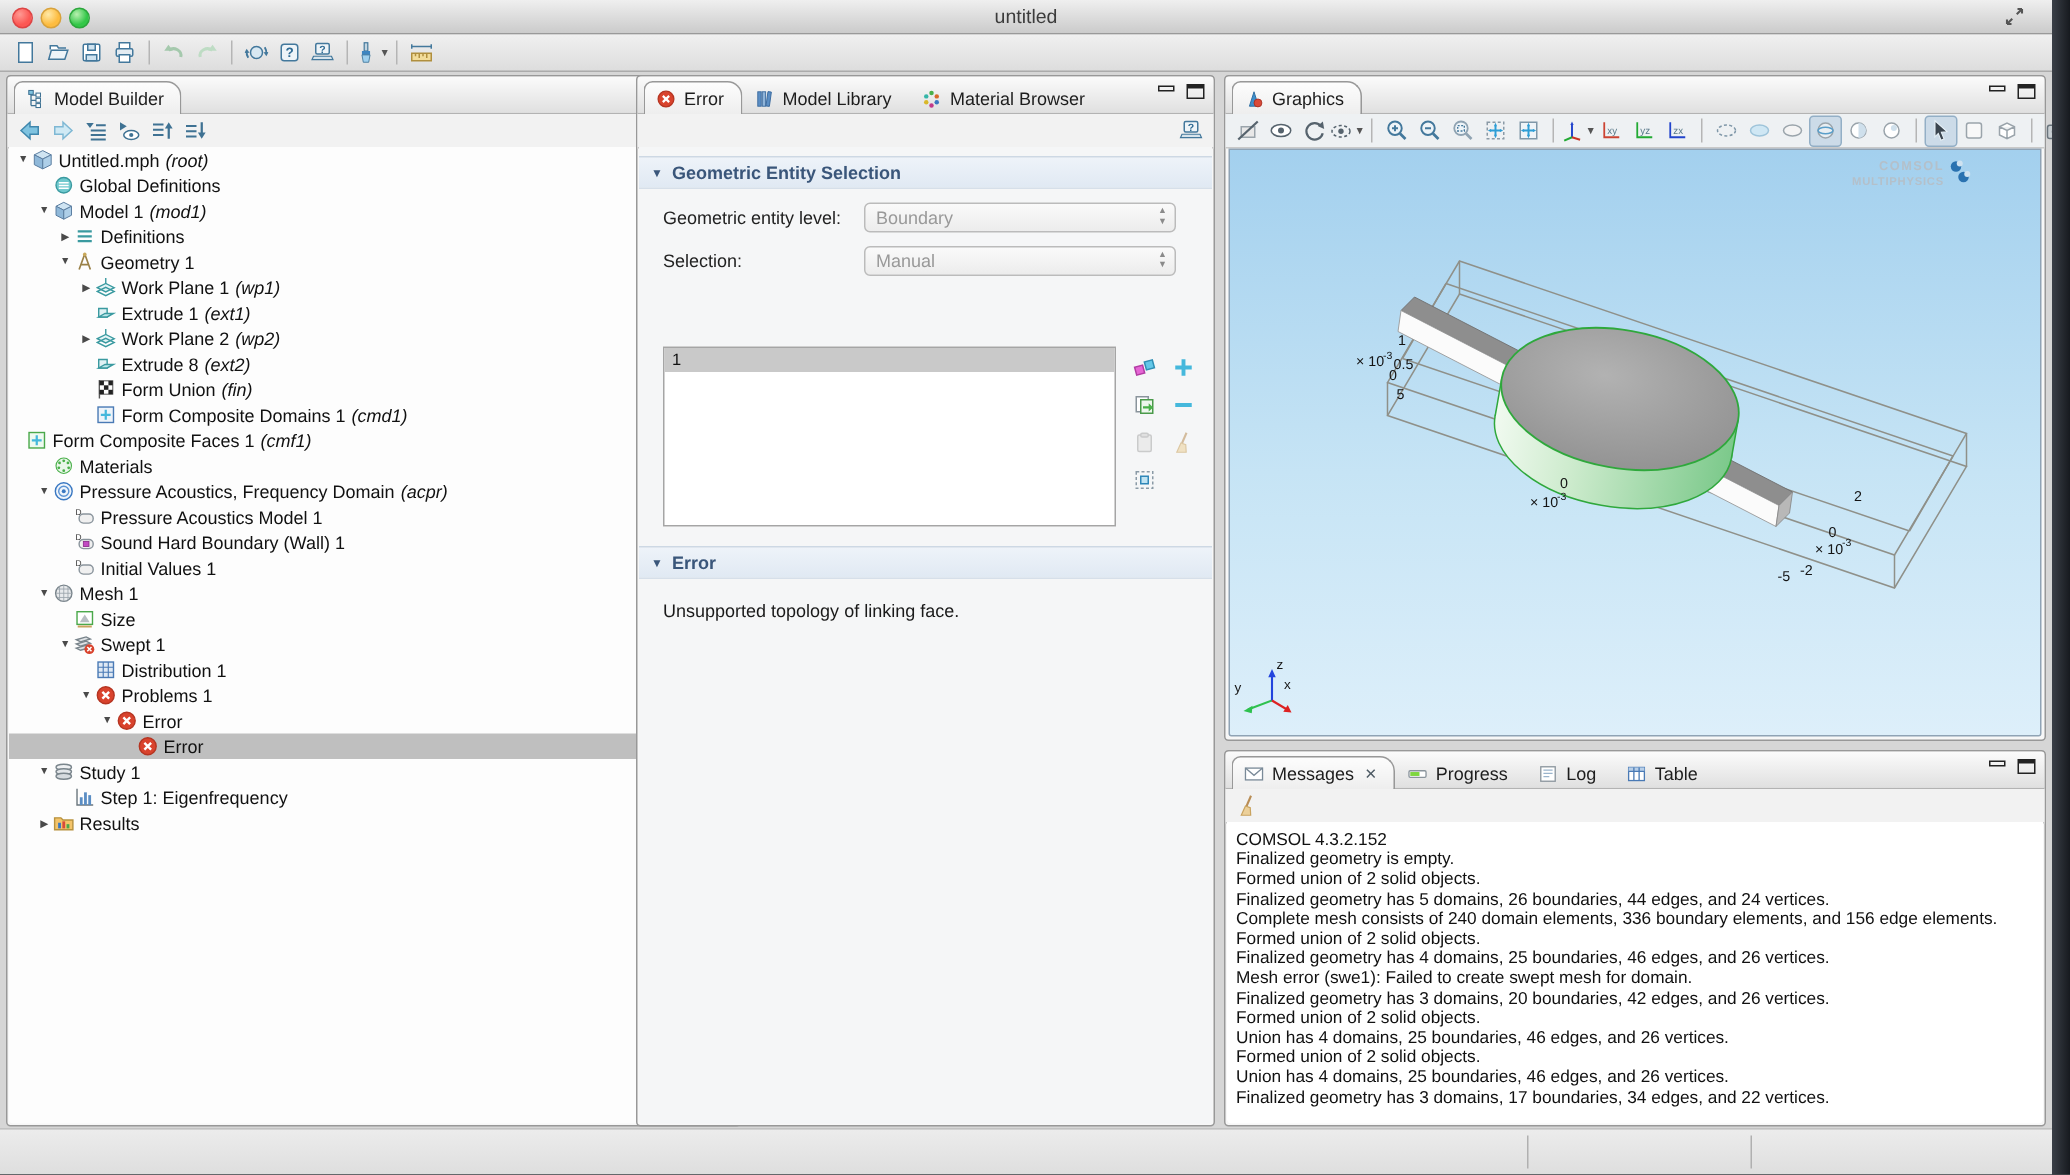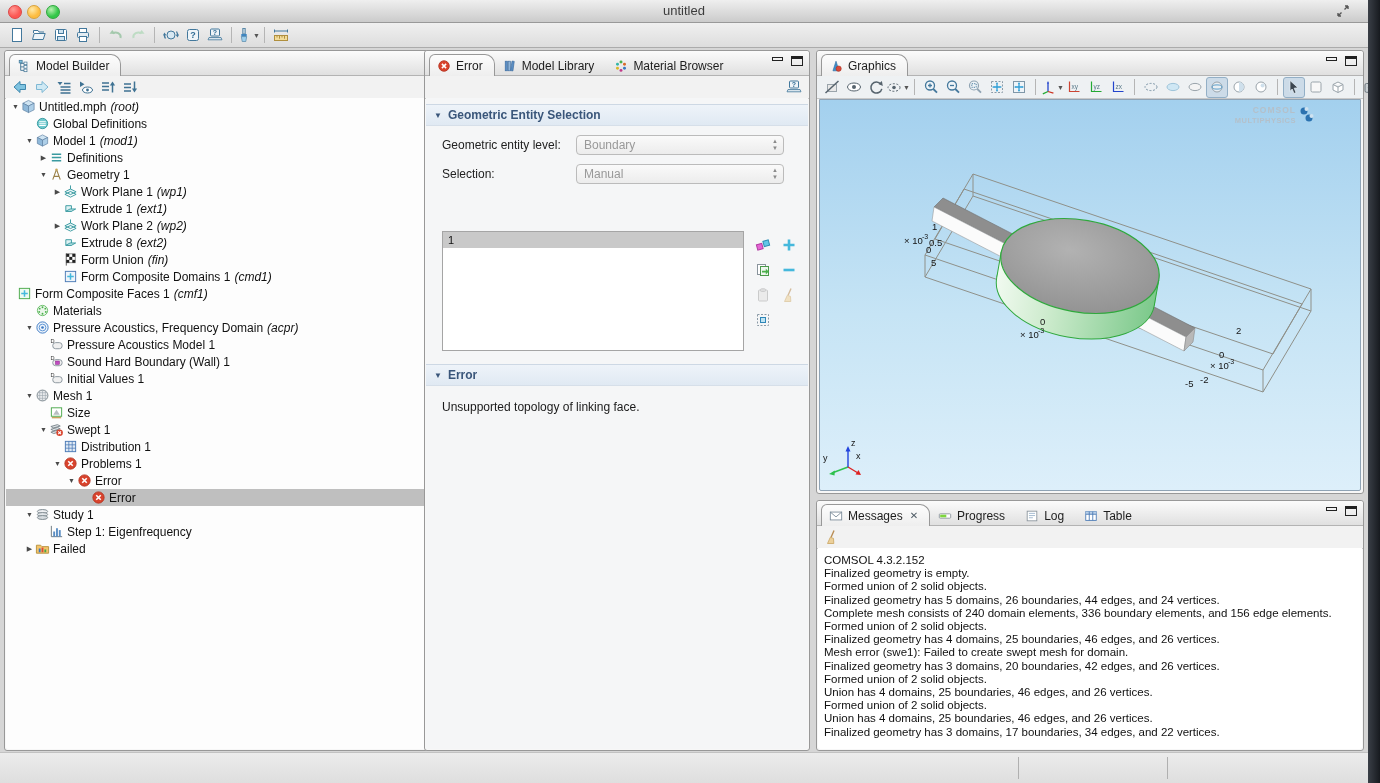--- a/index.html
+++ b/index.html
@@ -580,21 +580,21 @@
           <div class="trow" style="padding-left: 18px;">
             <span class="arrow">▶</span>
             <span class="icon">
               <svg width="15" height="15" viewBox="0 0 16 16">
                 <path d="M1.5 13 V4.5 H6 L7.5 6 H14.5 V13 Z" fill="#f4c46a" stroke="#b8923e"></path>
                 <rect x="4" y="8" width="2" height="4" fill="#3a78c2"></rect>
                 <rect x="7" y="7" width="2" height="5" fill="#d94a3a"></rect>
                 <rect x="10" y="9" width="2" height="3" fill="#4aa84a"></rect>
               </svg>
             </span>
-            <span class="tlabel">Failed</span>
+            <span class="tlabel">Results</span>
           </div>
         </div>
     </div>
 
     <div class="panel" style="left:424px;top:50px;width:386px;height:701px;">
       <div class="phead">
         <span style="display: flex;">
             <span class="tab active">
               <span class="icon">
                 <svg width="14" height="14" viewBox="0 0 16 16">

